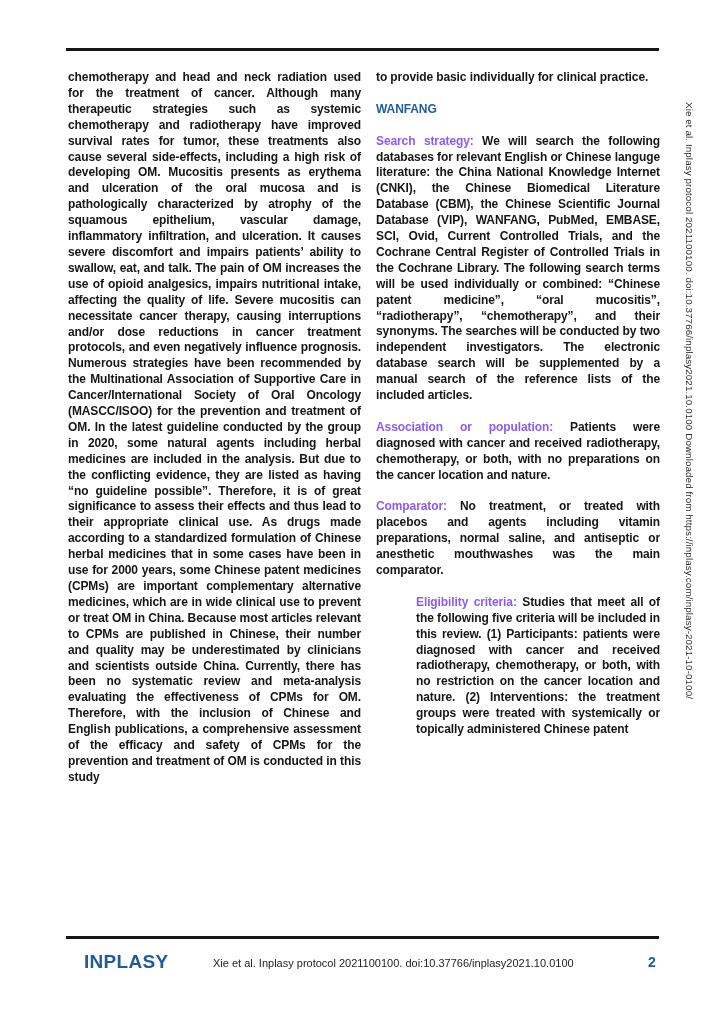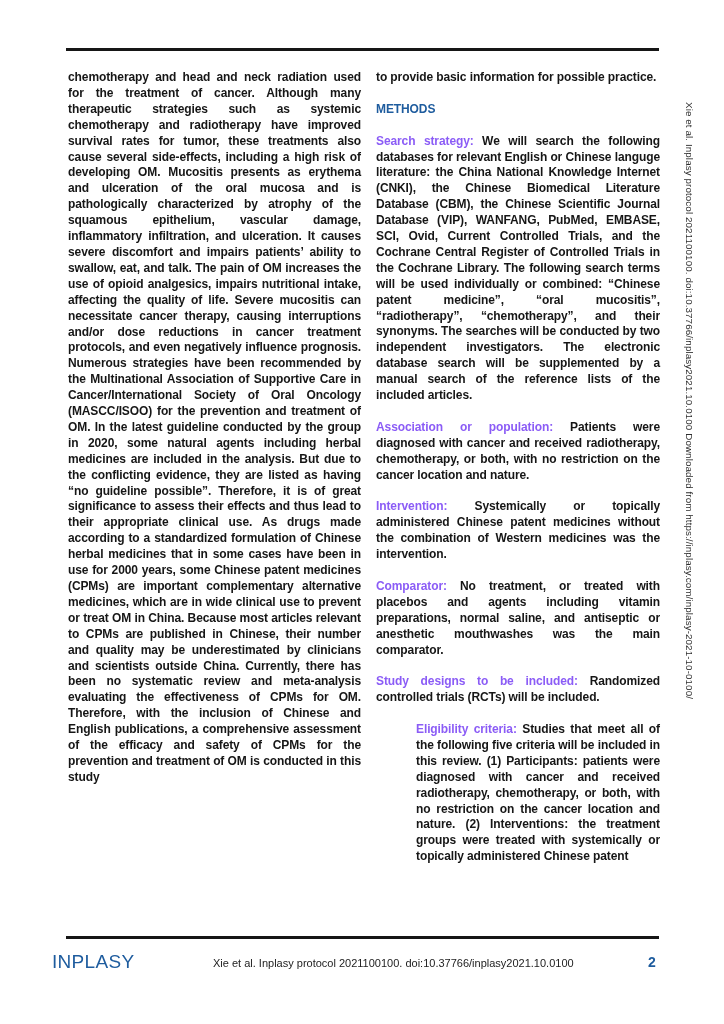--- a/index.html
+++ b/index.html
@@ -27,22 +27,22 @@
   }
   .col-left{width:293px;}
   .col-right{width:284px;}
 
   .section{margin:0 0 15.9px 0;}
   .section:last-child{margin-bottom:0;margin-left:40px;}
   .sec-heading{color:#1e5c9e;}
   .sec-label{color:#8b5cf6;}
 
   .footer-logo{
-    position:absolute;left:52px;top:951px;
-    font-size:19px;font-weight:normal;color:#1e5c9e;
+    position:absolute;left:84px;top:951px;
+    font-size:19px;font-weight:bold;color:#1e5c9e;
     letter-spacing:0.3px;
   }
   .footer-citation{
     position:absolute;left:213px;top:957px;
     font-size:11px;color:#222222;font-weight:normal;
   }
   .footer-pagenum{
     position:absolute;left:648px;top:954px;
     font-size:14px;font-weight:bold;color:#1e5c9e;
   }
@@ -63,33 +63,31 @@
   <div class="rule rule-top"></div>
 
   <div class="content">
 
     <div class="col col-left">
       <div>chemotherapy and head and neck radiation used for the treatment of cancer. Although many therapeutic strategies such as systemic chemotherapy and radiotherapy have improved survival rates for tumor, these treatments also cause several side-effects, including a high risk of developing OM. Mucositis presents as erythema and ulceration of the oral mucosa and is pathologically characterized by atrophy of the squamous epithelium, vascular damage, inflammatory infiltration, and ulceration. It causes severe discomfort and impairs patients’ ability to swallow, eat, and talk. The pain of OM increases the use of opioid analgesics, impairs nutritional intake, affecting the quality of life. Severe mucositis can necessitate cancer therapy, causing interruptions and/or dose reductions in cancer treatment protocols, and even negatively influence prognosis. Numerous strategies have been recommended by the Multinational Association of Supportive Care in Cancer/International Society of Oral Oncology (MASCC/ISOO) for the prevention and treatment of OM. In the latest guideline conducted by the group in 2020, some natural agents including herbal medicines are included in the analysis. But due to the conflicting evidence, they are listed as having “no guideline possible”. Therefore, it is of great significance to assess their effects and thus lead to their appropriate clinical use. As drugs made according to a standardized formulation of Chinese herbal medicines that in some cases have been in use for 2000 years, some Chinese patent medicines (CPMs) are important complementary alternative medicines, which are in wide clinical use to prevent or treat OM in China. Because most articles relevant to CPMs are published in Chinese, their number and quality may be underestimated by clinicians and scientists outside China. Currently, there has been no systematic review and meta-analysis evaluating the effectiveness of CPMs for OM. Therefore, with the inclusion of Chinese and English publications, a comprehensive assessment of the efficacy and safety of CPMs for the prevention and treatment of OM is conducted in this study</div>
     </div>
 
     <div class="col col-right">
 
-      <p class="section"><span>to provide basic information for possible practice.</span></p>
+      <p class="section"><span>to provide basic individually for clinical practice.</span></p>
 
-      <p class="section sec-heading"><span>METHODS</span></p>
+      <p class="section sec-heading"><span>WANFANG</span></p>
 
       <p class="section"><span class="sec-label">Search strategy:</span><span> We will search the following databases for relevant English or Chinese languge literature: the China National Knowledge Internet (CNKI), the Chinese Biomedical Literature Database (CBM), the Chinese Scientific Journal Database (VIP), WANFANG, PubMed, EMBASE, SCI, Ovid, Current Controlled Trials, and the Cochrane Central Register of Controlled Trials in the Cochrane Library. The following search terms will be used individually or combined: “Chinese patent medicine”, “oral mucositis”, “radiotherapy”, “chemotherapy”, and their synonyms. The searches will be conducted by two independent investigators. The electronic database search will be supplemented by a manual search of the reference lists of the included articles.</span></p>
 
-      <p class="section"><span class="sec-label">Association or population:</span><span> Patients were diagnosed with cancer and received radiotherapy, chemotherapy, or both, with no restriction on the cancer location and nature.</span></p>
+      <p class="section"><span class="sec-label">Association or population:</span><span> Patients were diagnosed with cancer and received radiotherapy, chemotherapy, or both, with no preparations on the cancer location and nature.</span></p>
 
-      <p class="section"><span class="sec-label">Intervention:</span><span> Systemically or topically administered Chinese patent medicines without the combination of Western medicines was the intervention.</span></p>
 
       <p class="section"><span class="sec-label">Comparator:</span><span> No treatment, or treated with placebos and agents including vitamin preparations, normal saline, and antiseptic or anesthetic mouthwashes was the main comparator.</span></p>
 
-      <p class="section"><span class="sec-label">Study designs to be included:</span><span> Randomized controlled trials (RCTs) will be included.</span></p>
 
       <p class="section"><span class="sec-label">Eligibility criteria:</span><span> Studies that meet all of the following five criteria will be included in this review. (1) Participants: patients were diagnosed with cancer and received radiotherapy, chemotherapy, or both, with no restriction on the cancer location and nature. (2) Interventions: the treatment groups were treated with systemically or topically administered Chinese patent</span></p>
 
     </div>
   </div>
 
   <div class="rule rule-bottom"></div>
 
   <div class="footer-logo">INPLASY</div>
   <div class="footer-citation">Xie et al. Inplasy protocol 2021100100. doi:10.37766/inplasy2021.10.0100</div>

